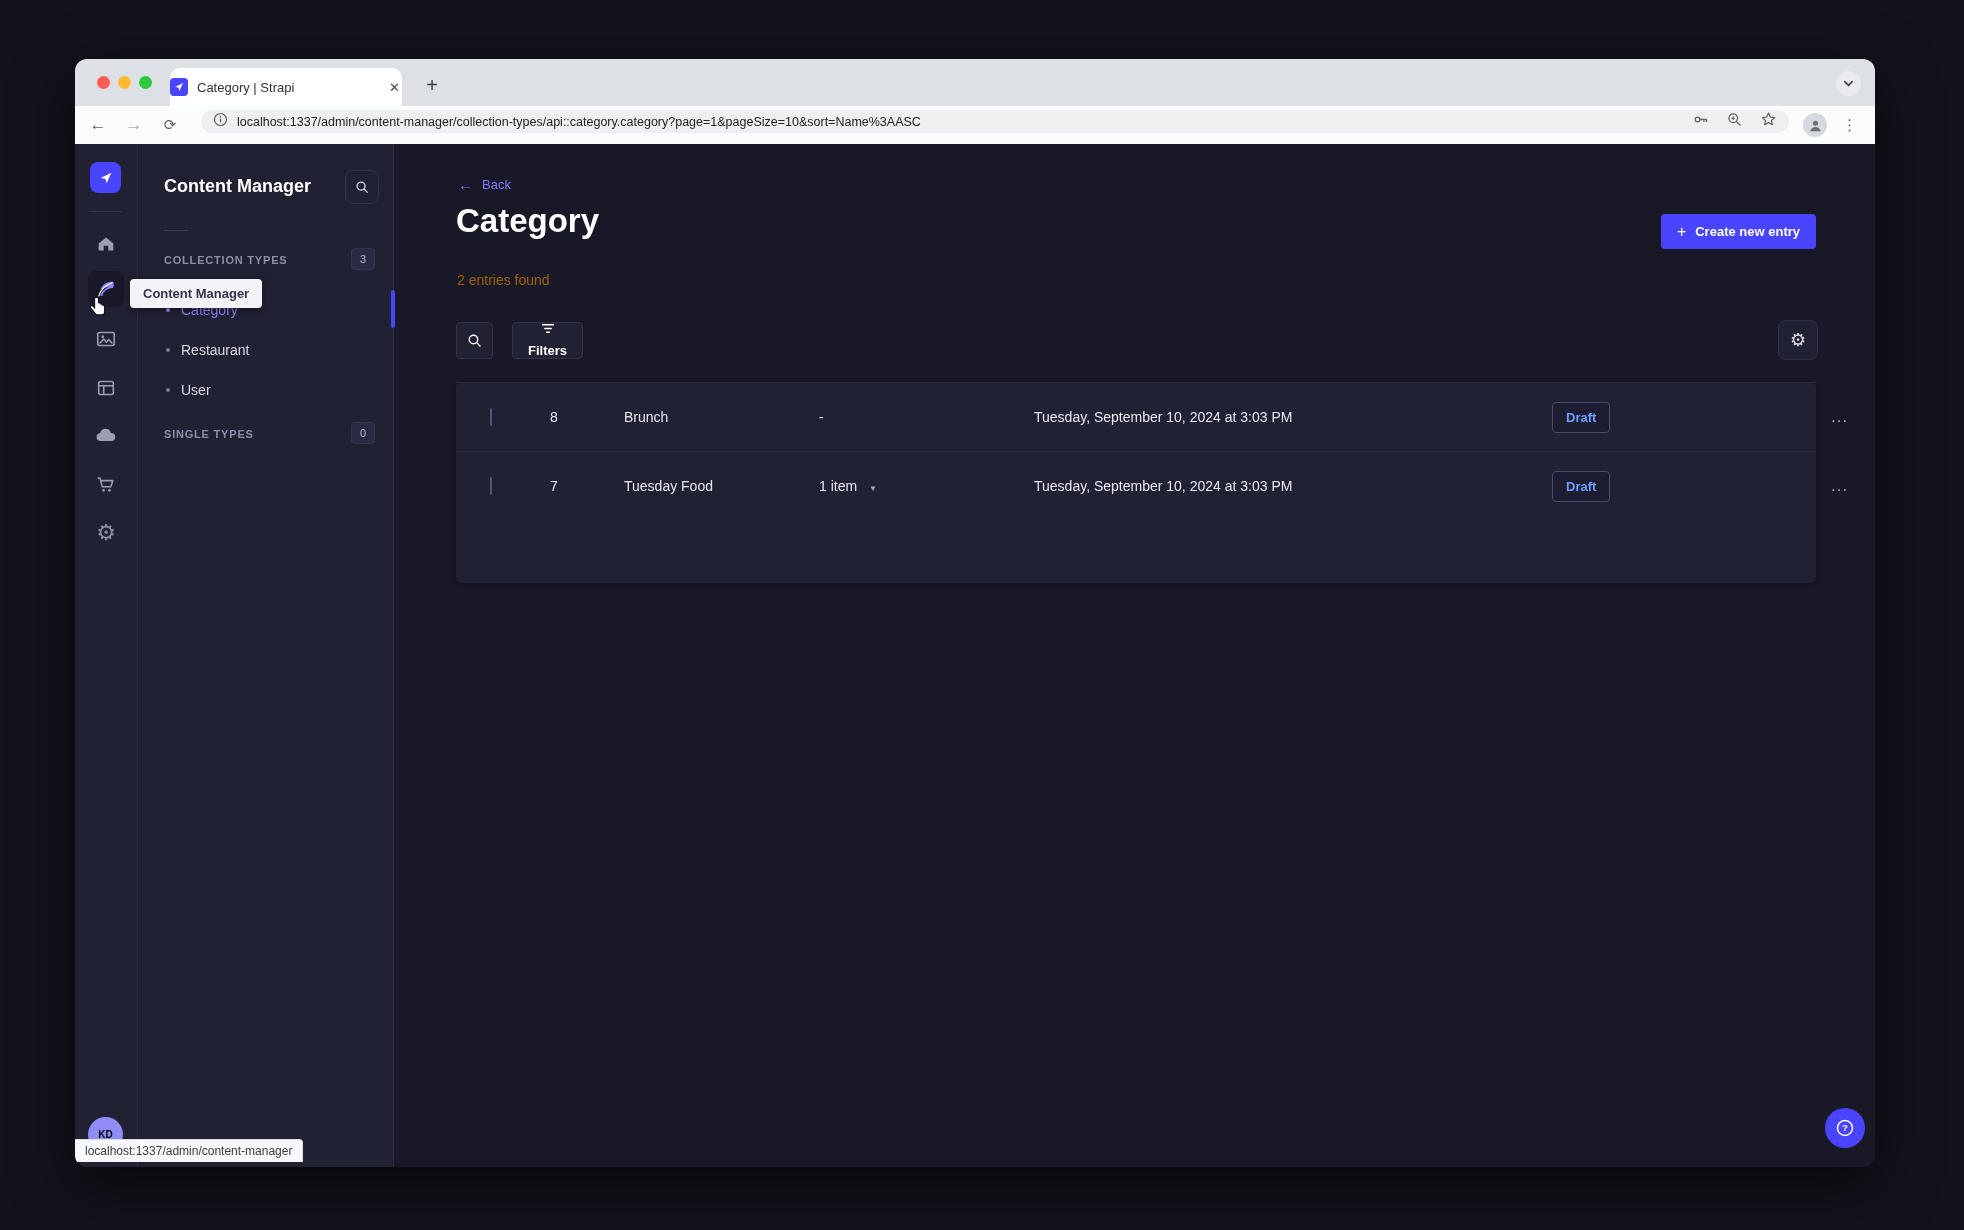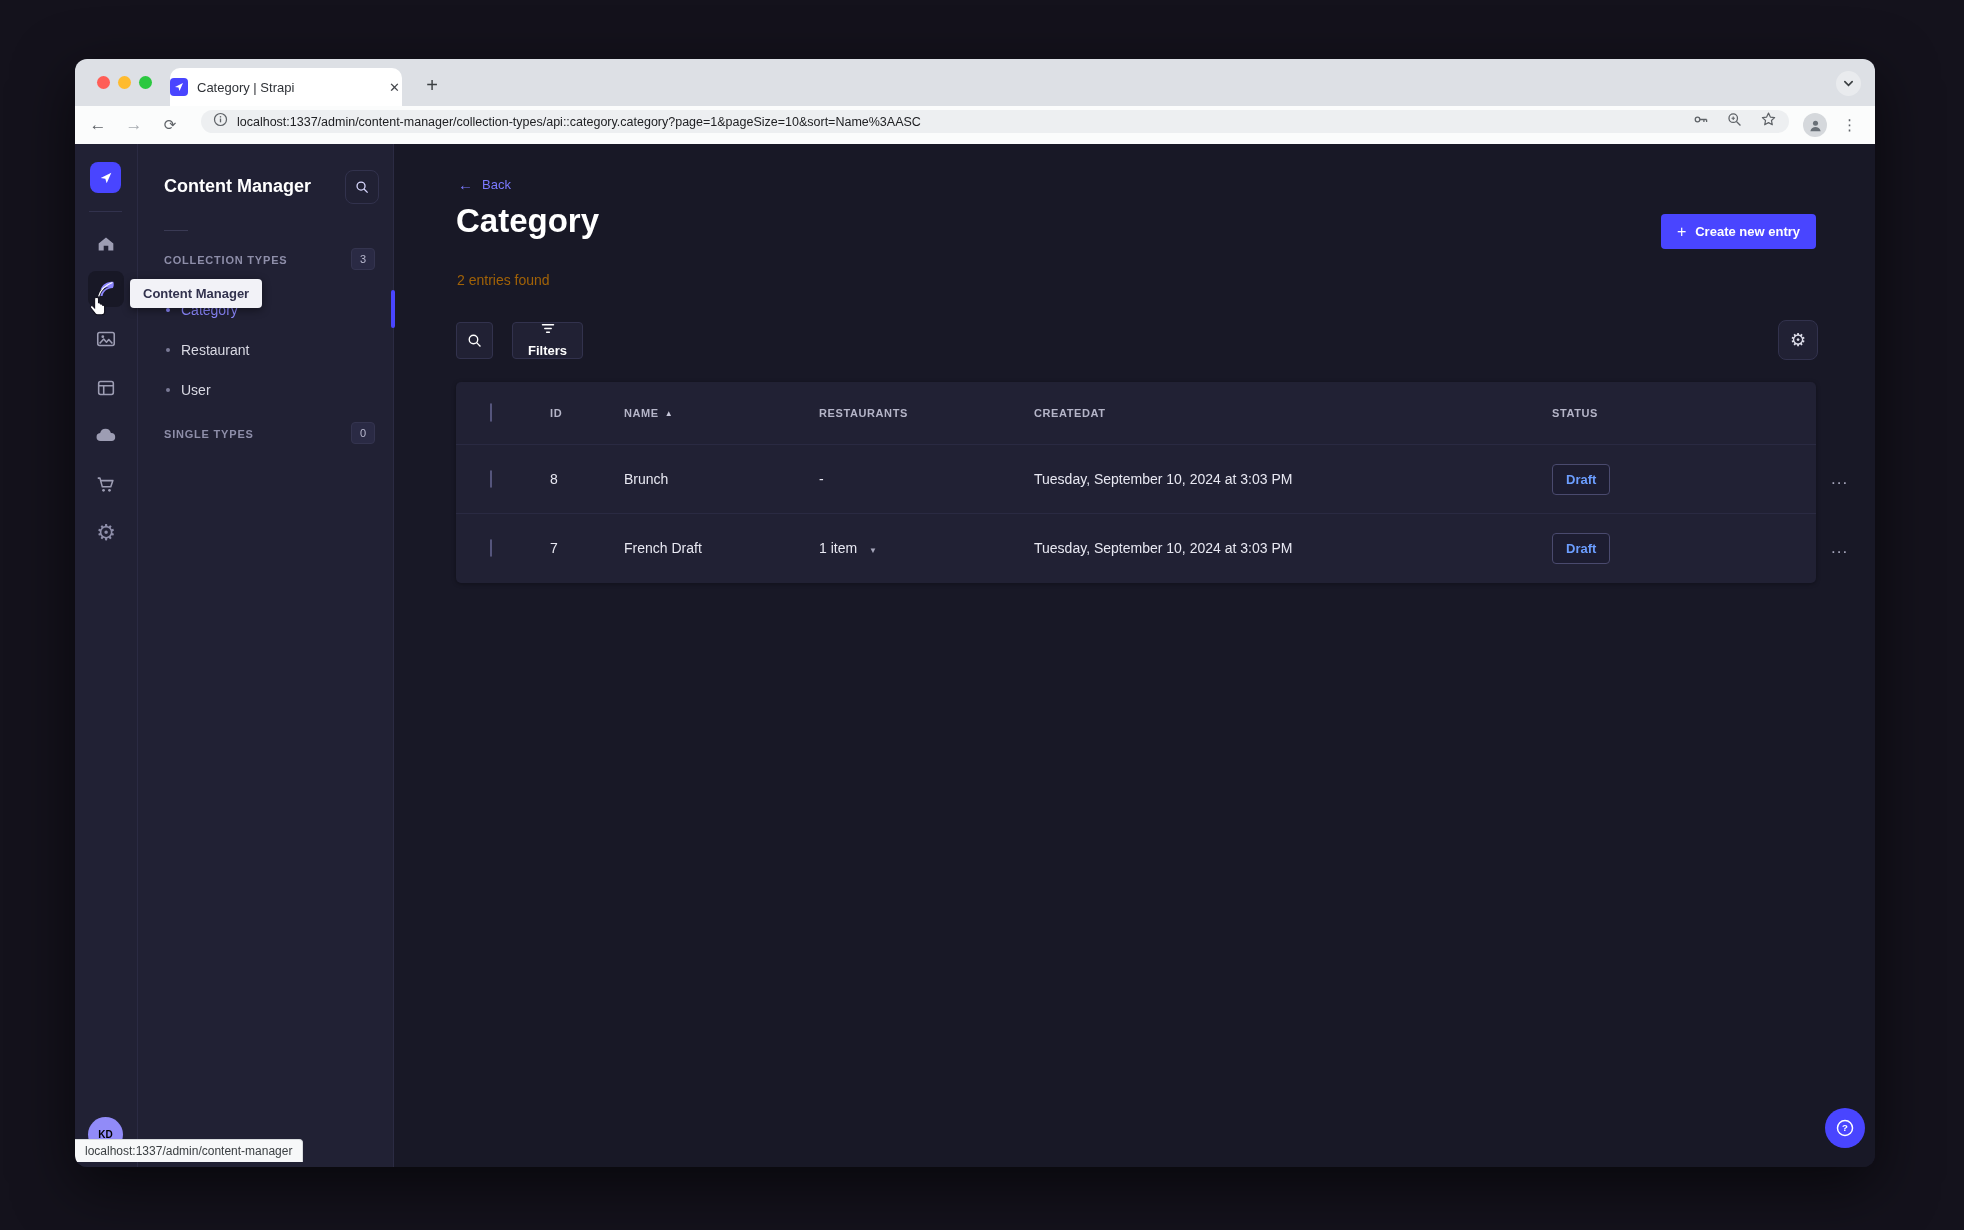--- a/index.html
+++ b/index.html
@@ -276,47 +276,35 @@
         <svg width="14" height="12" viewBox="0 0 14 12">
             <path d="M1 2h12M3.5 6h7M5.5 10h3" stroke="#ffffff" stroke-width="1.6" stroke-linecap="round"></path>
           </svg>
         <span>Filters</span>
       </div>
       <div class="view-settings-btn">
         <span class="gear-glyph">⚙</span>
       </div>
 
       <div class="table-card">
-        <div class="trow thead">
-          <div><span class="checkbox"></span></div>
-          <div class="th">ID</div>
-          <div class="th">
-            <span>NAME</span>
-            <span class="sort-caret">▲</span>
-          </div>
-          <div class="th">RESTAURANTS</div>
-          <div class="th">CREATEDAT</div>
-          <div class="th">STATUS</div>
-          <div></div>
-        </div>
 
         <div class="trow tbody-row">
           <div><span class="checkbox"></span></div>
           <div>8</div>
           <div>Brunch</div>
           <div>-</div>
           <div>Tuesday, September 10, 2024 at 3:03 PM</div>
           <div><span class="status-badge">Draft</span></div>
           <div class="row-actions">...</div>
         </div>
 
         <div class="trow tbody-row">
           <div><span class="checkbox"></span></div>
           <div>7</div>
-          <div>French Draft</div>
+          <div>Tuesday Food</div>
           <div>
             <span>1 item</span>
             <span class="rel-chevron">▼</span>
           </div>
           <div>Tuesday, September 10, 2024 at 3:03 PM</div>
           <div><span class="status-badge">Draft</span></div>
           <div class="row-actions">...</div>
         </div>
       </div>
     </div>

